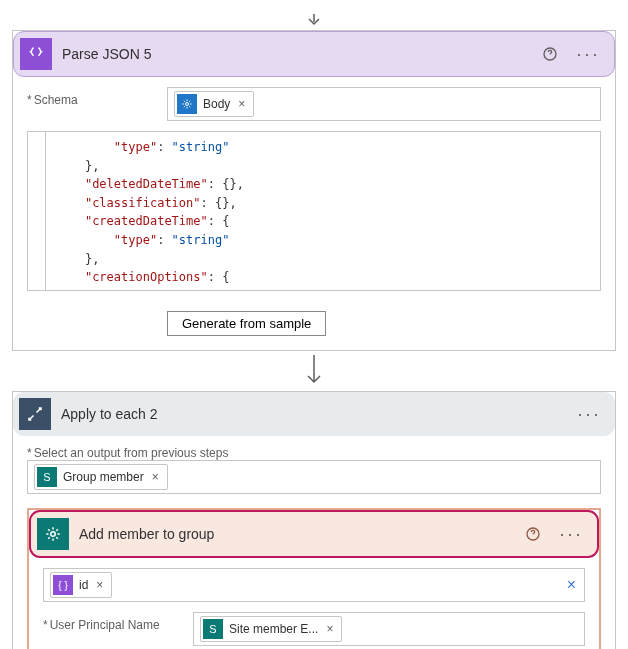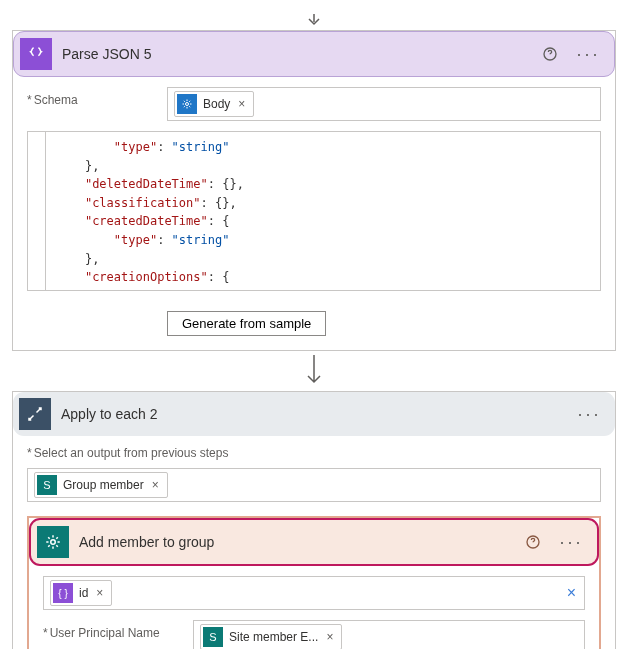--- a/index.html
+++ b/index.html
@@ -143,21 +143,21 @@
     border: 1px solid #8a8886;
     background: #fff;
     padding: 4px 14px;
     font-size: 13px;
     cursor: pointer;
   }
 
   
   .apply-card { border:1px solid #c8c6c4; }
   .apply-body { padding: 10px 14px 18px 14px; }
-  .sel-label { font-size:12px; color:#605e5c; margin-bottom:8px; }
+  .sel-label { font-size:12px; color:#605e5c; margin-bottom:0; }
   .sel-label::before { content:"*"; margin-right:2px; }
   .sel-input {
     border:1px solid #c8c6c4;
     min-height:30px;
     display:flex;
     align-items:center;
     padding:3px 6px;
     margin-bottom:14px;
   }
 

